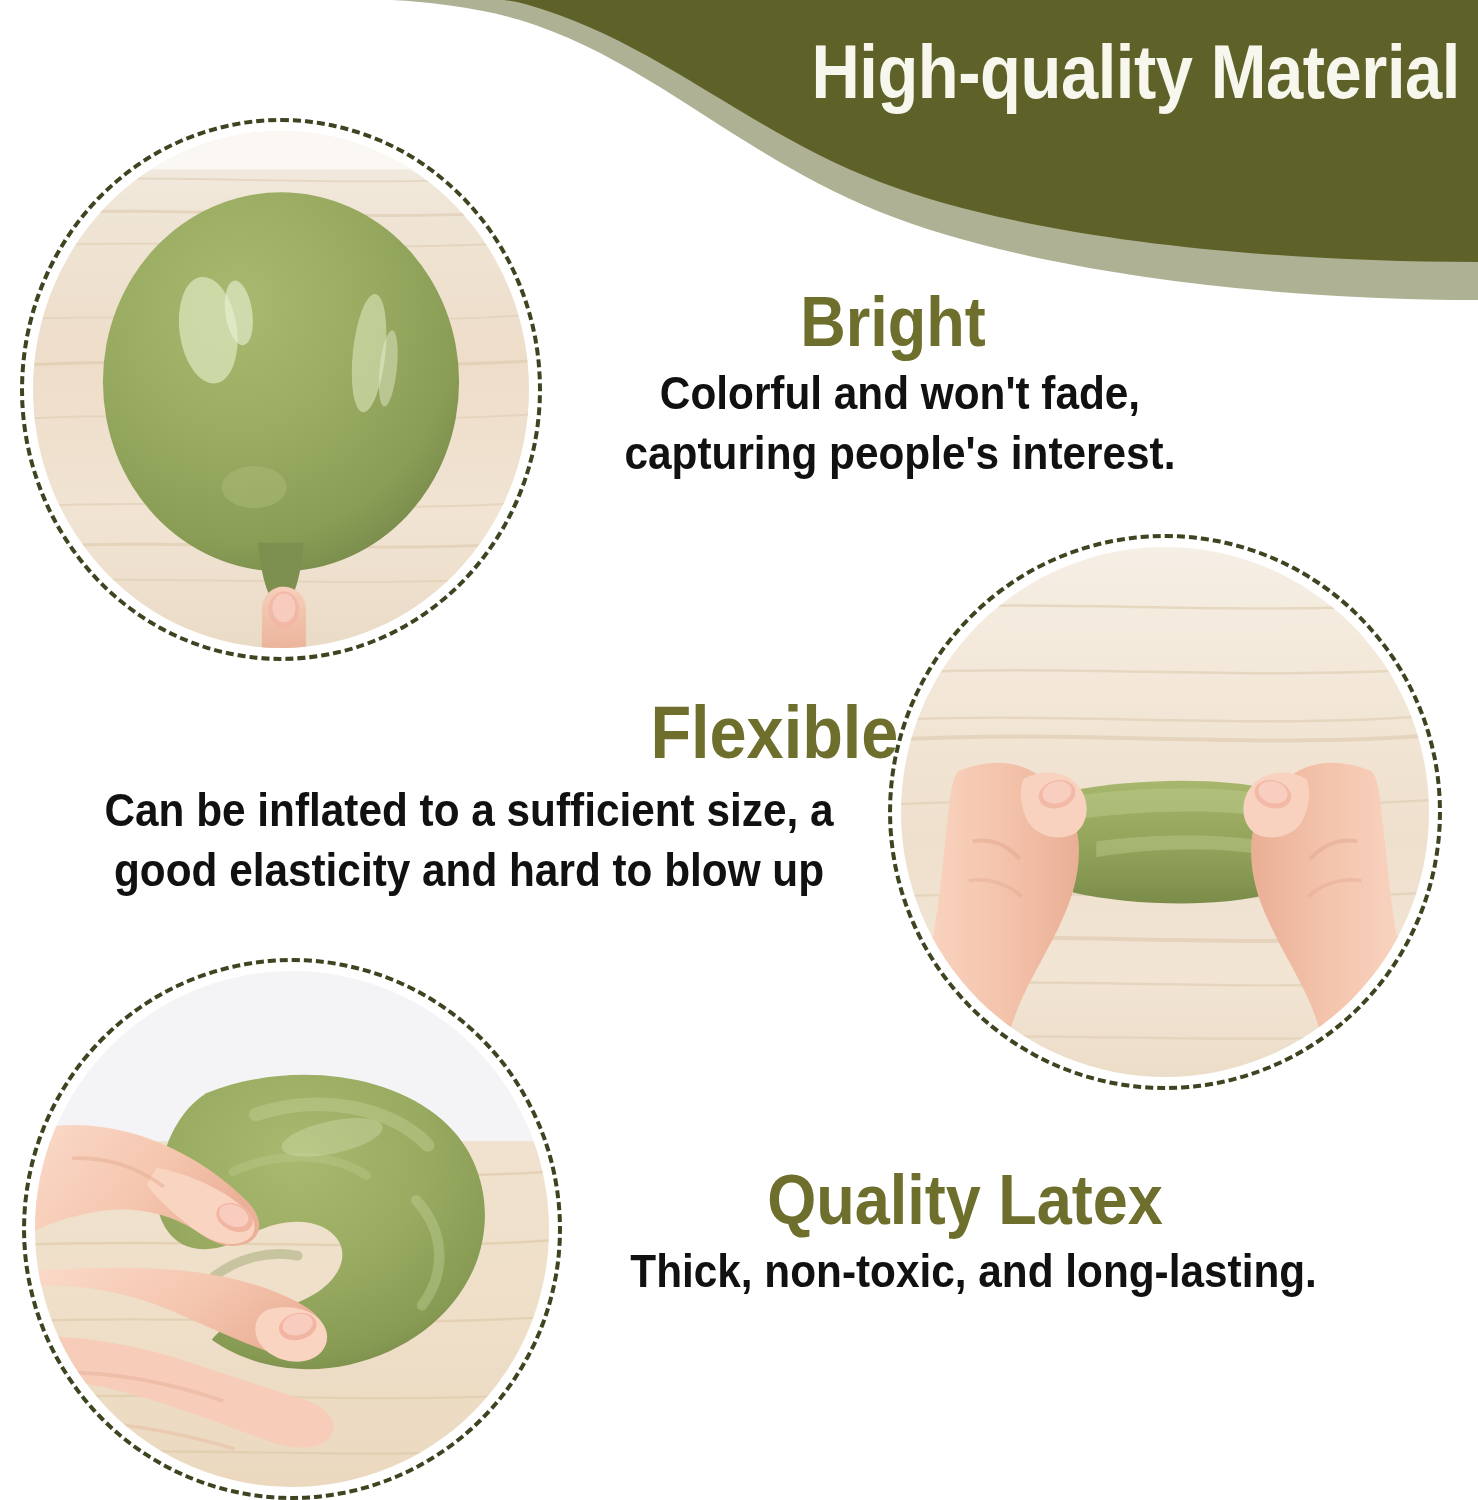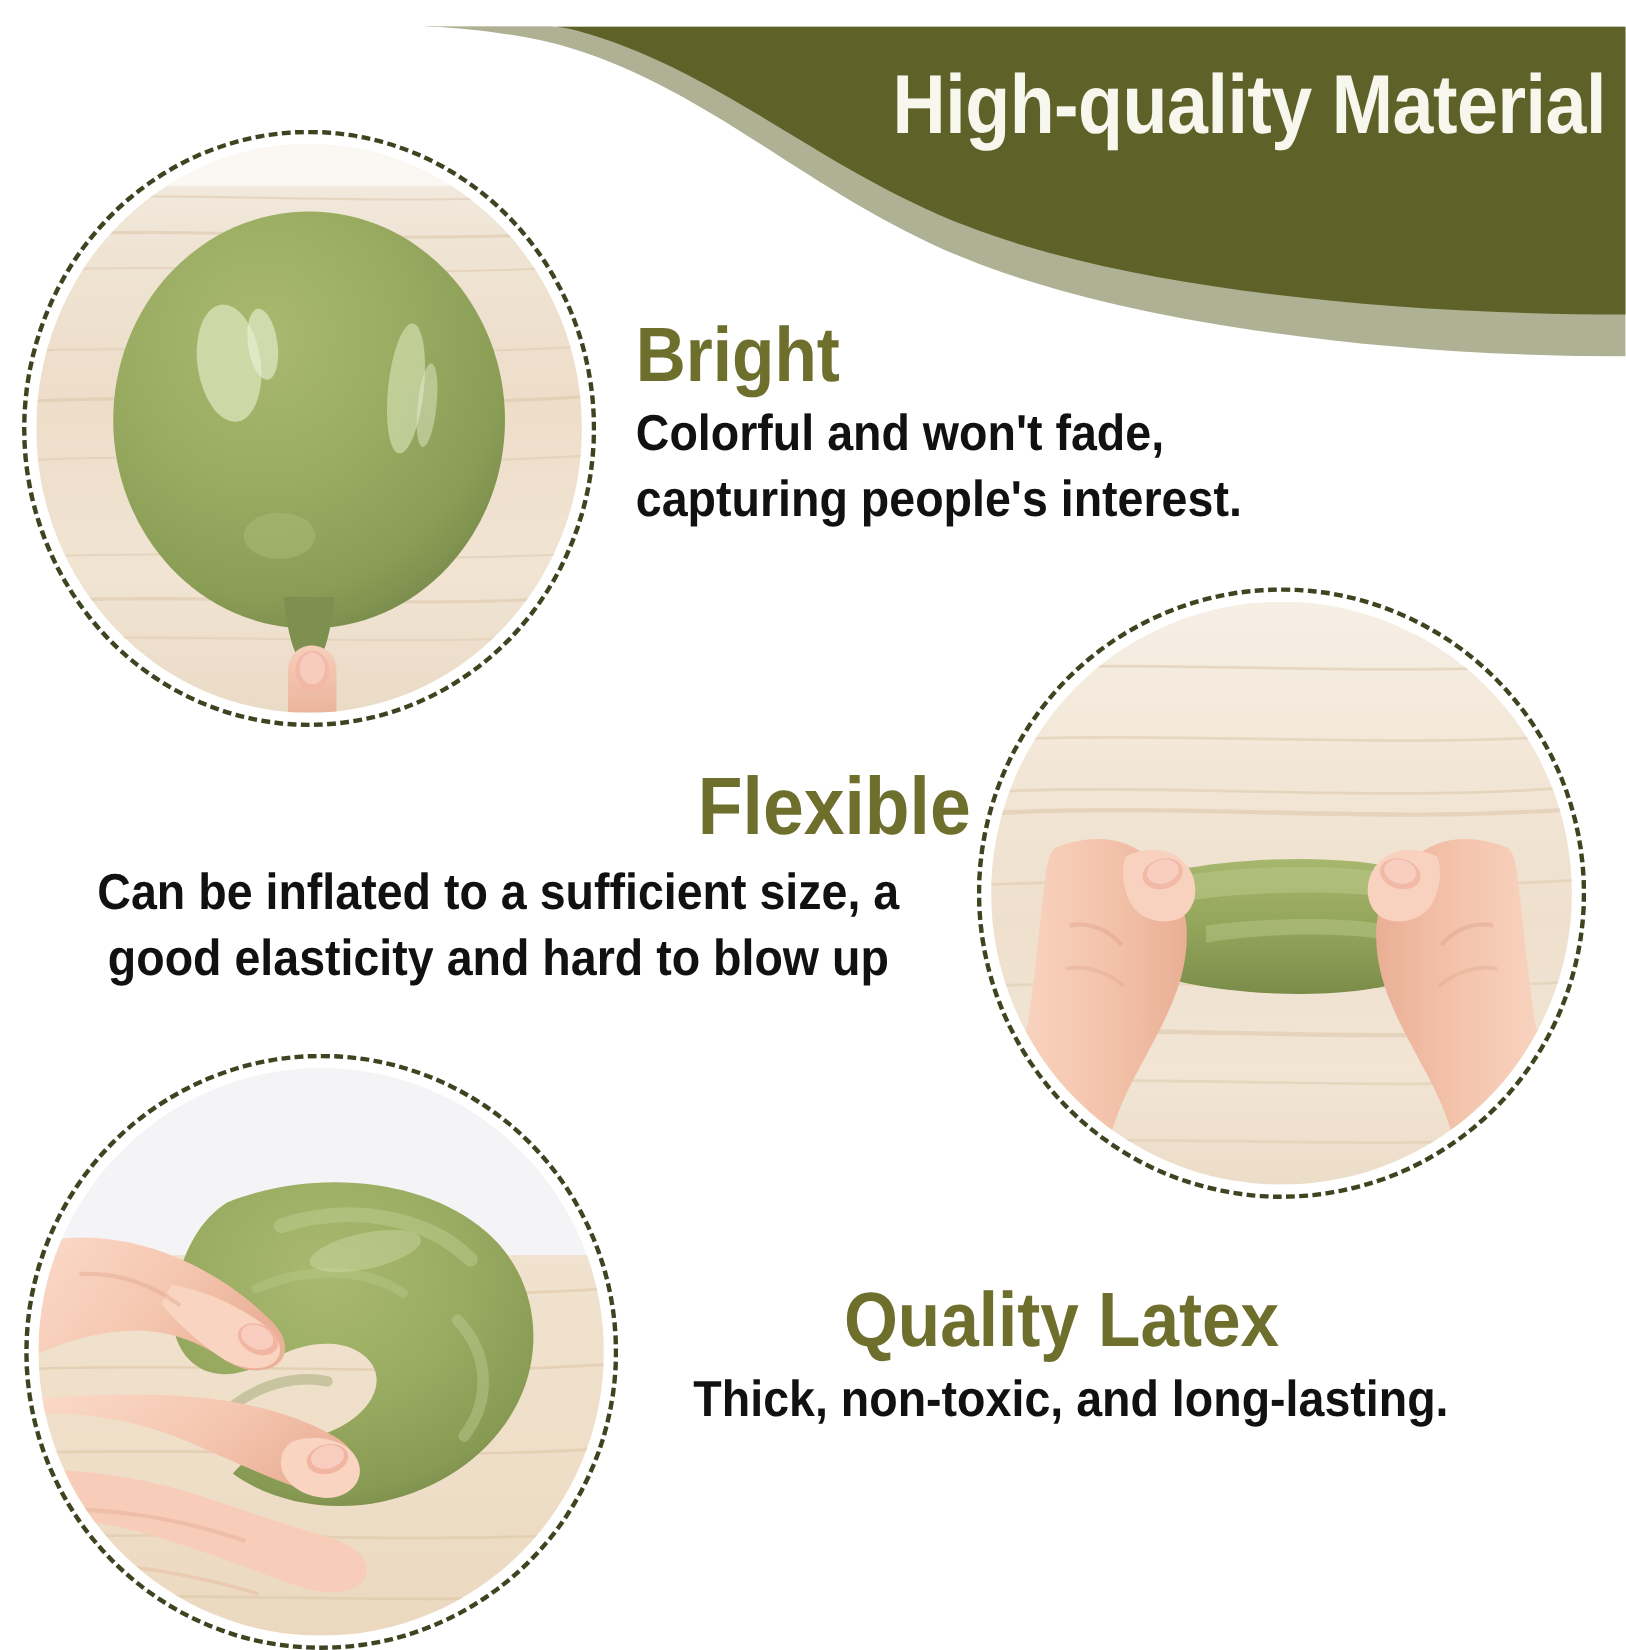--- a/index.html
+++ b/index.html
@@ -5,21 +5,21 @@
 <style>
   html,body{margin:0;padding:0;}
   body{
     width:1478px;height:1500px;background:#ffffff;
     font-family:"Liberation Sans",sans-serif;
     overflow:hidden;position:relative;
   }
   #stage{position:absolute;inset:0;width:1478px;height:1500px;overflow:hidden;background:#fff;}
 
   
-  .banner-wrap{position:absolute;left:0;top:0;width:1478px;height:300px;margin-top:24px;}
+  .banner-wrap{position:absolute;left:0;top:0;width:1478px;height:300px;}
   .banner-wrap svg{display:block;width:1478px;height:300px;}
   .banner-title{
     position:absolute;top:34px;right:18px;
     font-size:76px;line-height:1.0;font-weight:700;
     color:#f7f7ee;letter-spacing:-0.5px;
     transform:scaleX(0.88);transform-origin:right center;
     white-space:nowrap;text-align:right;
   }
 
   
@@ -44,25 +44,25 @@
     font-weight:700;color:#6e6f2d;
     transform:scaleX(0.9);
     white-space:nowrap;
   }
   .feature-body{
     font-weight:700;color:#111111;
     transform:scaleX(0.92);
     line-height:1.30;
   }
 
-  #block-bright{position:absolute;left:578px;top:282px;width:700px;text-align:left;}
+  #block-bright{position:absolute;left:578px;top:282px;width:700px;text-align:center;}
   #block-bright .feature-head{font-size:70px;transform-origin:left center;margin:0 0 2px 0;}
   #block-bright .feature-body{font-size:46px;transform-origin:left top;}
 
-  #block-flexible{position:absolute;left:0px;top:690px;width:884px;text-align:center;padding-left:11px;}
+  #block-flexible{position:absolute;left:16px;top:690px;width:884px;text-align:center;padding-left:11px;}
   #block-flexible .feature-head{font-size:74px;transform-origin:right center;display:block;text-align:right;padding-right:14px;margin:0 0 6px 0;}
   #block-flexible .feature-body{font-size:46px;transform-origin:center top;display:block;}
 
   #block-latex{position:absolute;left:578px;top:1160px;width:860px;text-align:center;}
   #block-latex .feature-head{font-size:70px;transform-origin:left center;margin:0 0 2px 0;}
   #block-latex .feature-body{font-size:46px;transform-origin:left top;white-space:nowrap;}
 
   .line{display:block;}
 </style>
 </head>

